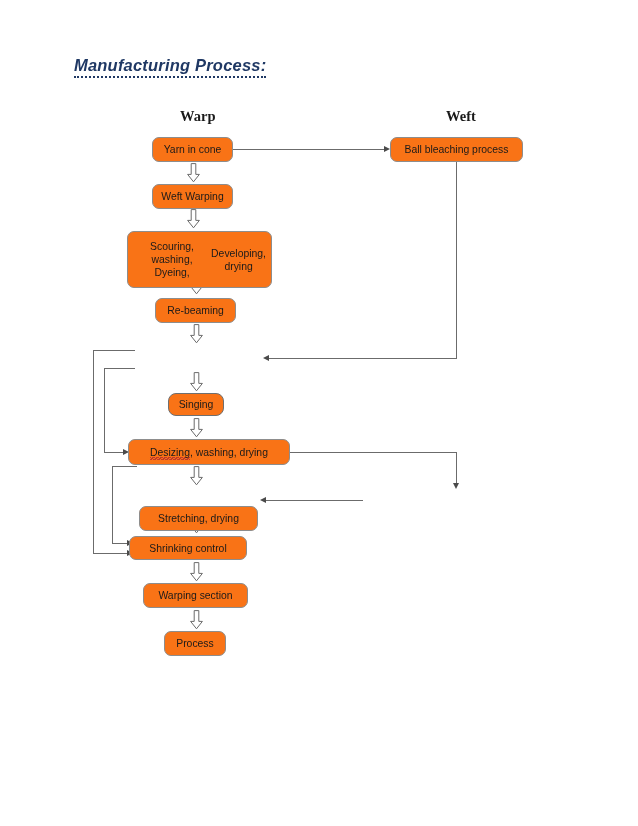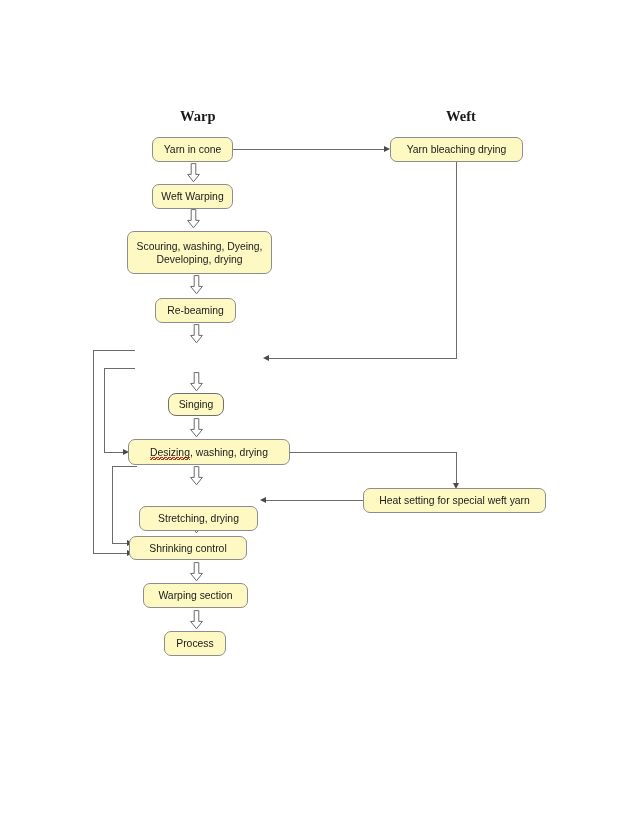--- a/index.html
+++ b/index.html
@@ -23,21 +23,21 @@
   .colhead{
     position:absolute;
     font-family:"Liberation Serif",serif;
     font-size:14.5px;font-weight:bold;color:#1a1a1a;
     white-space:nowrap;
   }
 
   
   .node{
     position:absolute;box-sizing:border-box;
-    border:1px solid #8d8d8d;border-radius:7px;background:#fef9c3;
+    border:1px solid #8d8d8d;border-radius:7px;background:#f97316;
     display:flex;align-items:center;justify-content:center;
     text-align:center;color:#1a1a1a;
     font-size:10.4px;line-height:13px;
     padding:4px 5px;
     z-index:5;
   }
   .node.sharp{border-radius:8px;border-color:#6f6f6f;}
   .node .lbl{display:block;}
   .node .l2{display:block;}
 
@@ -65,20 +65,21 @@
 
   
   .blockarrow{position:absolute;z-index:3;}
   .blockarrow svg{display:block;}
 </style>
 </head>
 <body>
 
 <div id="page">
 
+  <div class="title">Manufacturing Process:</div>
 
   <div class="colhead" style="left:180px;top:108px;">Warp</div>
   <div class="colhead" style="left:434px;top:108px;margin-left:12px;">Weft</div>
 
   <div class="ln h" style="left:233px;top:149px;width:152px;"></div>
   <div class="ah right" style="left:384px;top:145.5px;"></div>
 
   <div class="ln v" style="left:456px;top:162px;height:196px;"></div>
   <div class="ln h" style="left:268px;top:358px;width:189px;"></div>
   <div class="ah left" style="left:263px;top:354.5px;"></div>
@@ -154,28 +155,28 @@
     <svg width="15" height="20" viewBox="0 0 15 20">
         <path d="M5.2 0.6 H9.8 V11.4 H13.4 L7.5 18.8 L1.6 11.4 H5.2 Z" fill="#ffffff" stroke="#6b6b6b" stroke-width="1"></path>
       </svg>
   </div>
 
   <div class="node" style="left:152px;top:137px;width:81px;height:25px;">
     <span class="lbl">Yarn in cone</span>
   </div>
 
   <div class="node" style="left:390px;top:137px;width:133px;height:25px;">
-    <span class="lbl">Yarn bleaching drying</span>
+    <span class="lbl">Ball bleaching process</span>
   </div>
 
   <div class="node" style="left:152px;top:184px;width:81px;height:25px;">
     <span class="lbl">Weft Warping</span>
   </div>
 
-  <div class="node" style="left:127px;top:231px;width:145px;height:43px;flex-direction:column;">
+  <div class="node" style="left:127px;top:231px;width:145px;height:57px;">
     <span class="lbl">Scouring, washing, Dyeing,</span>
     <span class="l2">Developing, drying</span>
   </div>
 
   <div class="node" style="left:155px;top:298px;width:81px;height:25px;">
     <span class="lbl">Re-beaming</span>
   </div>
 
 
   <div class="node sharp" style="left:168px;top:393px;width:56px;height:23px;">
@@ -183,23 +184,20 @@
   </div>
 
   <div class="node" style="left:128px;top:439px;width:162px;height:26px;">
     <span class="lbl"><span class="sp">Desizing</span><span>, washing, drying</span></span>
   </div>
 
   <div class="node" style="left:139px;top:506px;width:119px;height:25px;">
     <span class="lbl">Stretching, drying</span>
   </div>
 
-  <div class="node" style="left:363px;top:488px;width:183px;height:25px;">
-    <span class="lbl">Heat setting for special weft yarn</span>
-  </div>
 
   <div class="node" style="left:129px;top:536px;width:118px;height:24px;">
     <span class="lbl">Shrinking control</span>
   </div>
 
   <div class="node" style="left:143px;top:583px;width:105px;height:25px;">
     <span class="lbl">Warping section</span>
   </div>
 
   <div class="node" style="left:164px;top:631px;width:62px;height:25px;">

